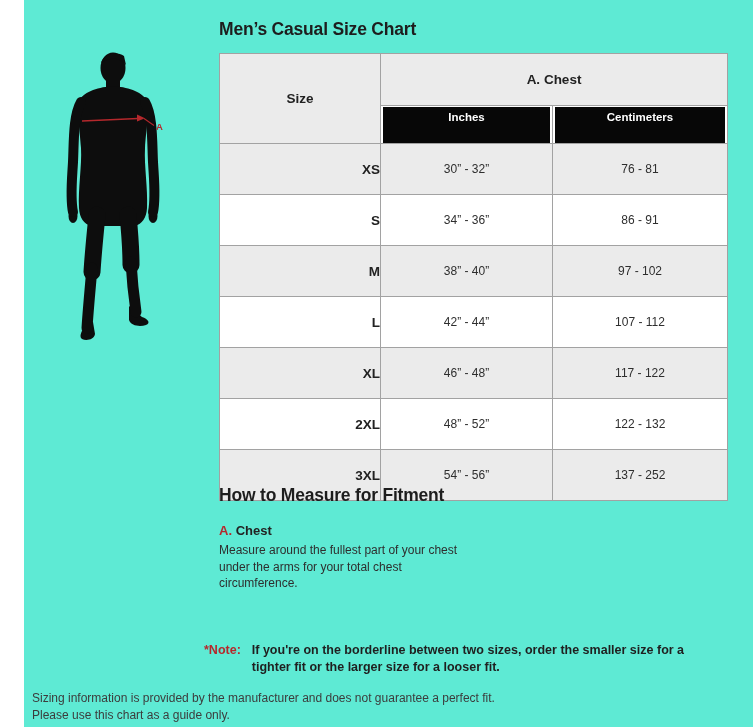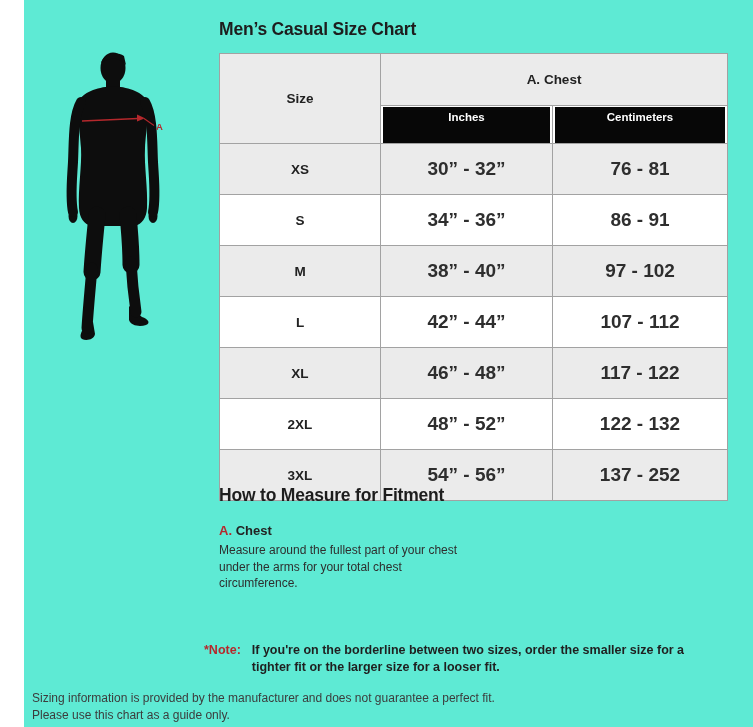--- a/index.html
+++ b/index.html
@@ -74,22 +74,22 @@
   }
   .unit-bar {
     background: #070707;
     color: #ffffff;
     font-size: 11.5px;
     font-weight: bold;
     height: 36px;
     line-height: 20px;
     text-align: center;
   }
-  tr.data-row td { height: 51px; font-size: 19px; color: #2e2e2e; font-weight: bold; }
-  tr.data-row td.size-cell { font-weight: bold; font-size: 13.5px; color: #222; }
+  tr.data-row td { height: 51px; font-size: 12px; color: #2e2e2e; }
+  tr.data-row td.size-cell { font-weight: bold; font-size: 13.5px; color: #222; text-align: right; }
   tr.row-gray td { background: #ebebeb; }
   tr.row-white td { background: #ffffff; }
 
   
   .measure-section {
     position: absolute;
     left: 195px;
     top: 485px;
     width: 330px;
   }

